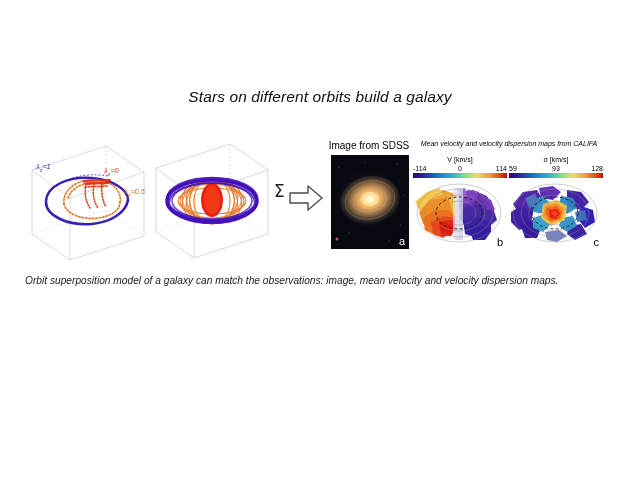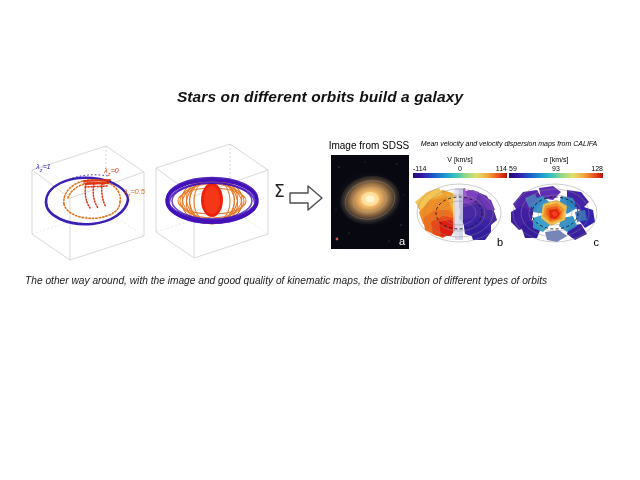--- a/index.html
+++ b/index.html
@@ -18,21 +18,21 @@
 
   
   #slide-title {
     position: absolute;
     left: 0;
     top: 88px;
     width: 640px;
     text-align: center;
     font-style: italic;
     font-size: 15.5px;
-    font-weight: 700;
+    font-weight: 400;
     letter-spacing: 0.1px;
     color: #111111;
   }
 
   
   .cube {
     position: absolute;
     width: 120px;
     height: 120px;
   }
@@ -413,14 +413,14 @@
         <ellipse cx="46" cy="35" rx="26" ry="18"></ellipse>
         <ellipse cx="46" cy="35" rx="17" ry="12"></ellipse>
       </g>
       <ellipse cx="46" cy="35" rx="23" ry="16" fill="none" stroke="#1a1a1a" stroke-width="0.9" stroke-dasharray="3 2.4"></ellipse>
     </svg>
   </div>
   <div class="panel-letter dark" id="letter-c">c</div>
 </div>
 
 <div id="caption">
-  <p>The other way around, with the image and good quality of kinematic maps, the distribution of different types of orbits</p>
+  <p>Orbit superposition model of a galaxy can match the observations: image, mean velocity and velocity dispersion maps.</p>
 </div>
 
 </body></html>

